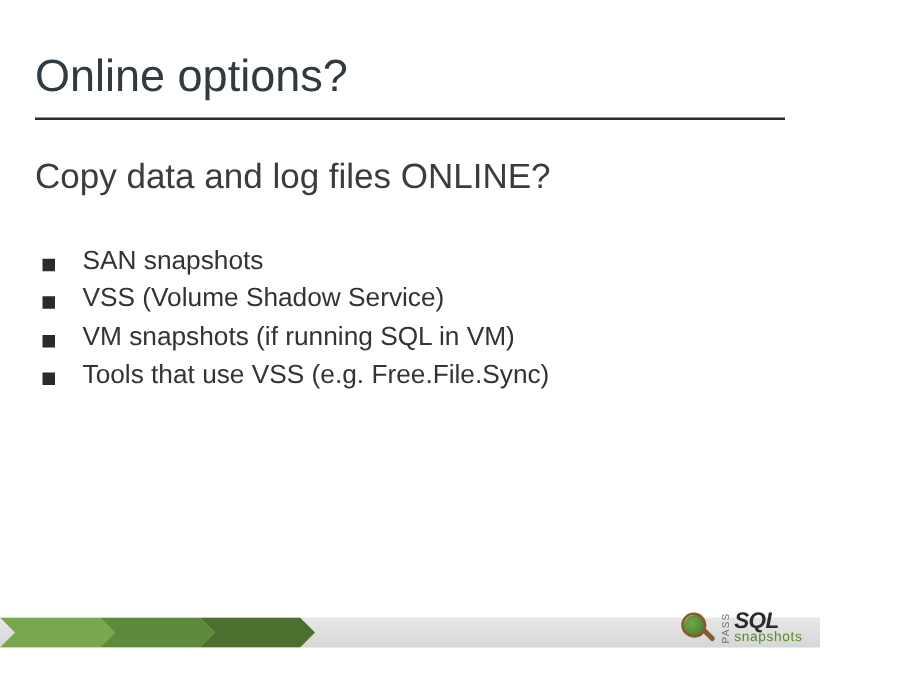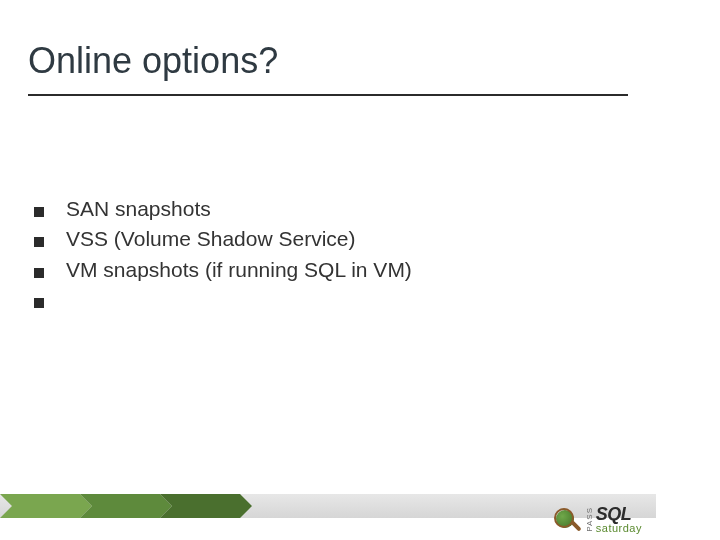--- a/index.html
+++ b/index.html
@@ -95,23 +95,23 @@
     width: 92px;
     height: 24px;
     position: relative;
     margin-left: -12px;
   }
   .chev:first-child { margin-left: 0; }
   .chev svg { width: 100%; height: 100%; display: block; }
   .logo-wrap {
     position: absolute;
     right: 14px;
-    bottom: 6px;
-    display: flex;
-    align-items: flex-start;
+    bottom: 24px;
+    display: flex;
+    align-items: center;
     gap: 4px;
   }
   .logo-mark {
     width: 28px;
     height: 28px;
     position: relative;
   }
   .logo-mark .globe {
     position: absolute;
     left: 2px; top: 4px;
@@ -170,36 +170,38 @@
   }
 </style>
 </head>
 <body>
 
 <div class="slide">
 
   <div class="title">Online options?</div>
   <hr class="title-rule">
 
+  <div class="subtitle">Copy data and log files ONLINE?</div>
 
   <ul class="bullets">
     <li>
       <span class="sq"></span>
       <span>SAN snapshots</span>
     </li>
     <li>
       <span class="sq"></span>
       <span>VSS (Volume Shadow Service)</span>
     </li>
     <li>
       <span class="sq"></span>
       <span>VM snapshots (if running SQL in VM)</span>
     </li>
     <li>
       <span class="sq"></span>
+      <span>Tools that use VSS (e.g. Free.File.Sync)</span>
     </li>
   </ul>
 
   <div class="footer">
     <div class="bar-back"></div>
     <div class="chevrons">
       <div class="chev">
         <svg viewBox="0 0 92 24" preserveAspectRatio="none">
             <polygon id="chev0" points="0,0 80,0 92,12 80,24 0,24 12,12" fill="#7aa64f"></polygon>
           </svg>
@@ -219,19 +221,19 @@
     <div class="logo-wrap">
       <div class="logo-mark">
         <div class="globe"></div>
         <div class="glass-ring"></div>
         <div class="handle"></div>
       </div>
       <div class="logo-text">
         <span class="logo-pass">PASS</span>
         <span class="logo-stack">
           <span class="logo-sql">SQL</span>
-          <span class="logo-sat">saturday</span>
+          <span class="logo-sat">snapshots</span>
         </span>
       </div>
     </div>
   </div>
 
 </div>
 
 </body></html>

